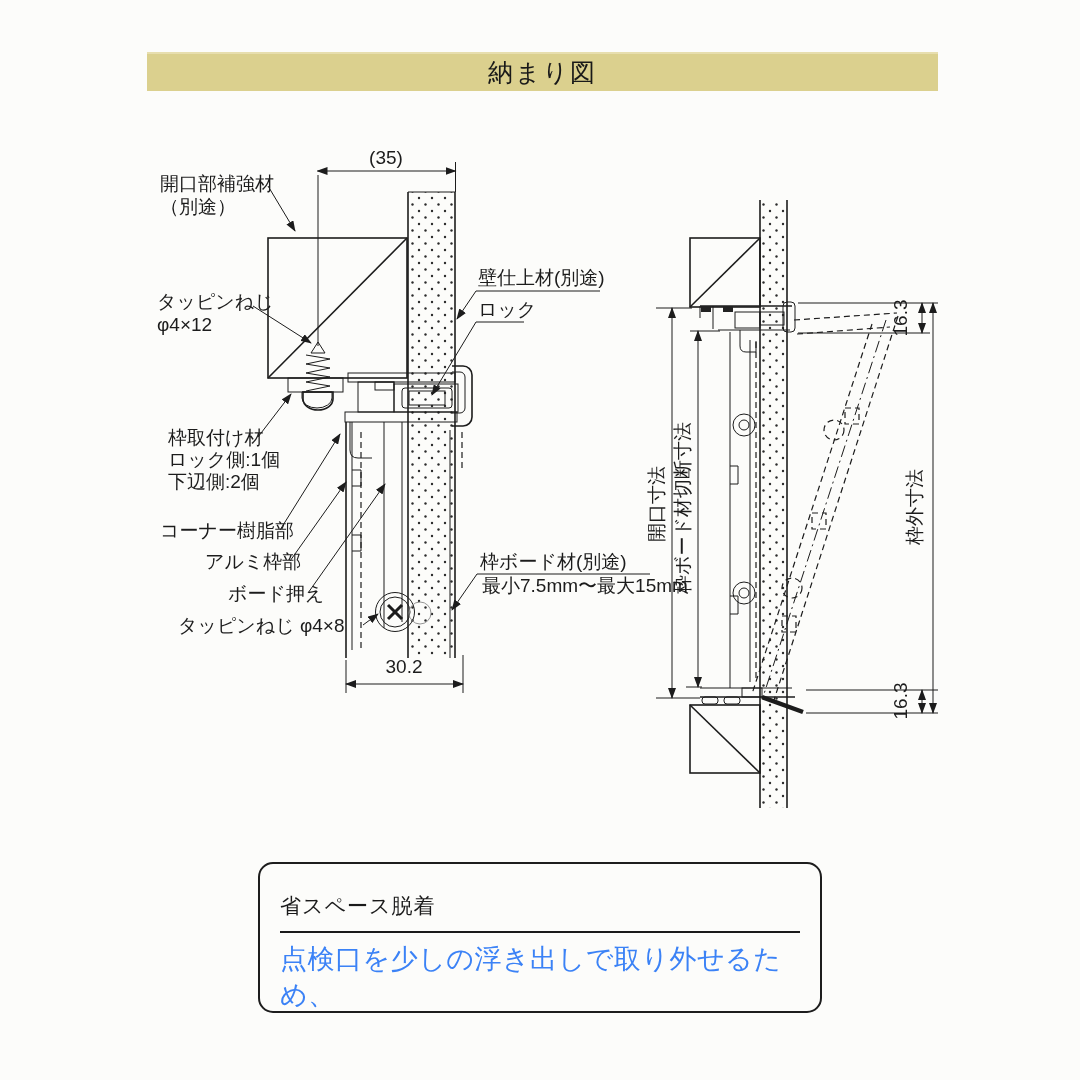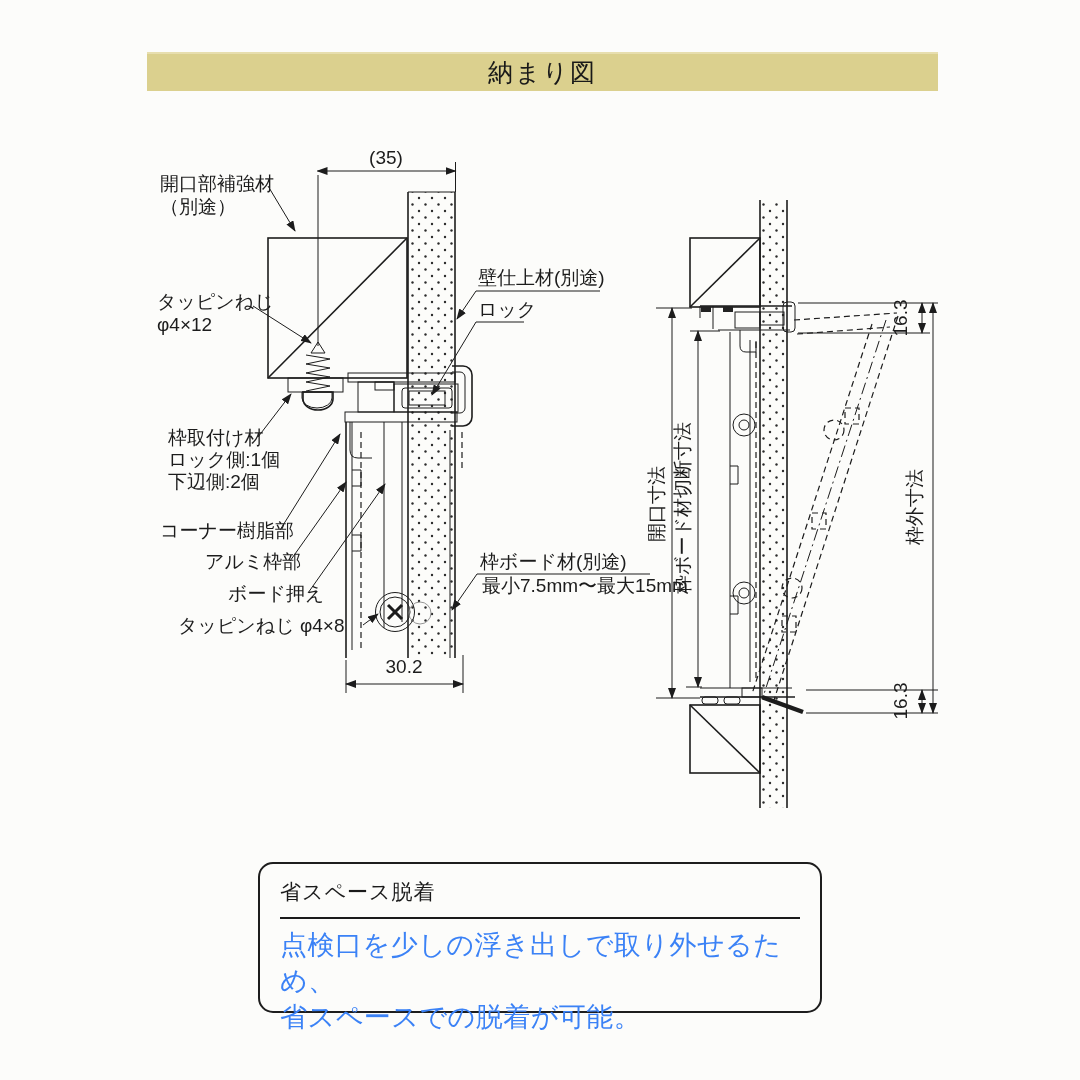--- a/index.html
+++ b/index.html
@@ -15,21 +15,21 @@
     background:#dbd08e;
     border-top:2px solid #e7deae;
     display:flex;align-items:center;justify-content:center;
     font-size:25px;font-weight:500;letter-spacing:2px;color:#191919;
   }
   .drawing-svg{position:absolute;left:0;top:0;}
   .note-box{
     position:absolute;left:258px;top:862px;width:564px;height:151px;
     border:2.5px solid #1d1d1d;border-radius:15px;
     box-sizing:border-box;
-    padding:14px 20px 0 20px;
+    padding:28px 20px 0 20px;
     background:#fcfcfa;
   }
   .note-heading{font-size:21px;font-weight:500;color:#1a1a1a;letter-spacing:1px;}
   .note-divider{border:none;border-top:2px solid #1a1a1a;margin:11px 0 9px 0;}
   .note-body{font-size:27px;line-height:1.33;color:#3b82f6;letter-spacing:0.5px;}
   
   .ln{stroke:#1c1c1c;stroke-width:1.6;fill:none;}
   .fine{stroke:#1c1c1c;stroke-width:1;fill:none;}
   .dimline{stroke:#1c1c1c;stroke-width:1;fill:none;}
   .dash{stroke:#1c1c1c;stroke-width:1.2;fill:none;stroke-dasharray:6 4;}
@@ -262,15 +262,14 @@
       <text class="lbl" font-size="18" text-anchor="middle" transform="rotate(-90 907 701)" x="907" y="701">16.3</text>
     </g>
   </g>
 </svg>
 
 <div class="note-box">
   <div class="note-heading">省スペース脱着</div>
   <hr class="note-divider">
   <div class="note-body">
     <div>点検口を少しの浮き出しで取り外せるため、</div>
-    <div>省スペースでの脱着が可能。</div>
   </div>
 </div>
 
 </body></html>

